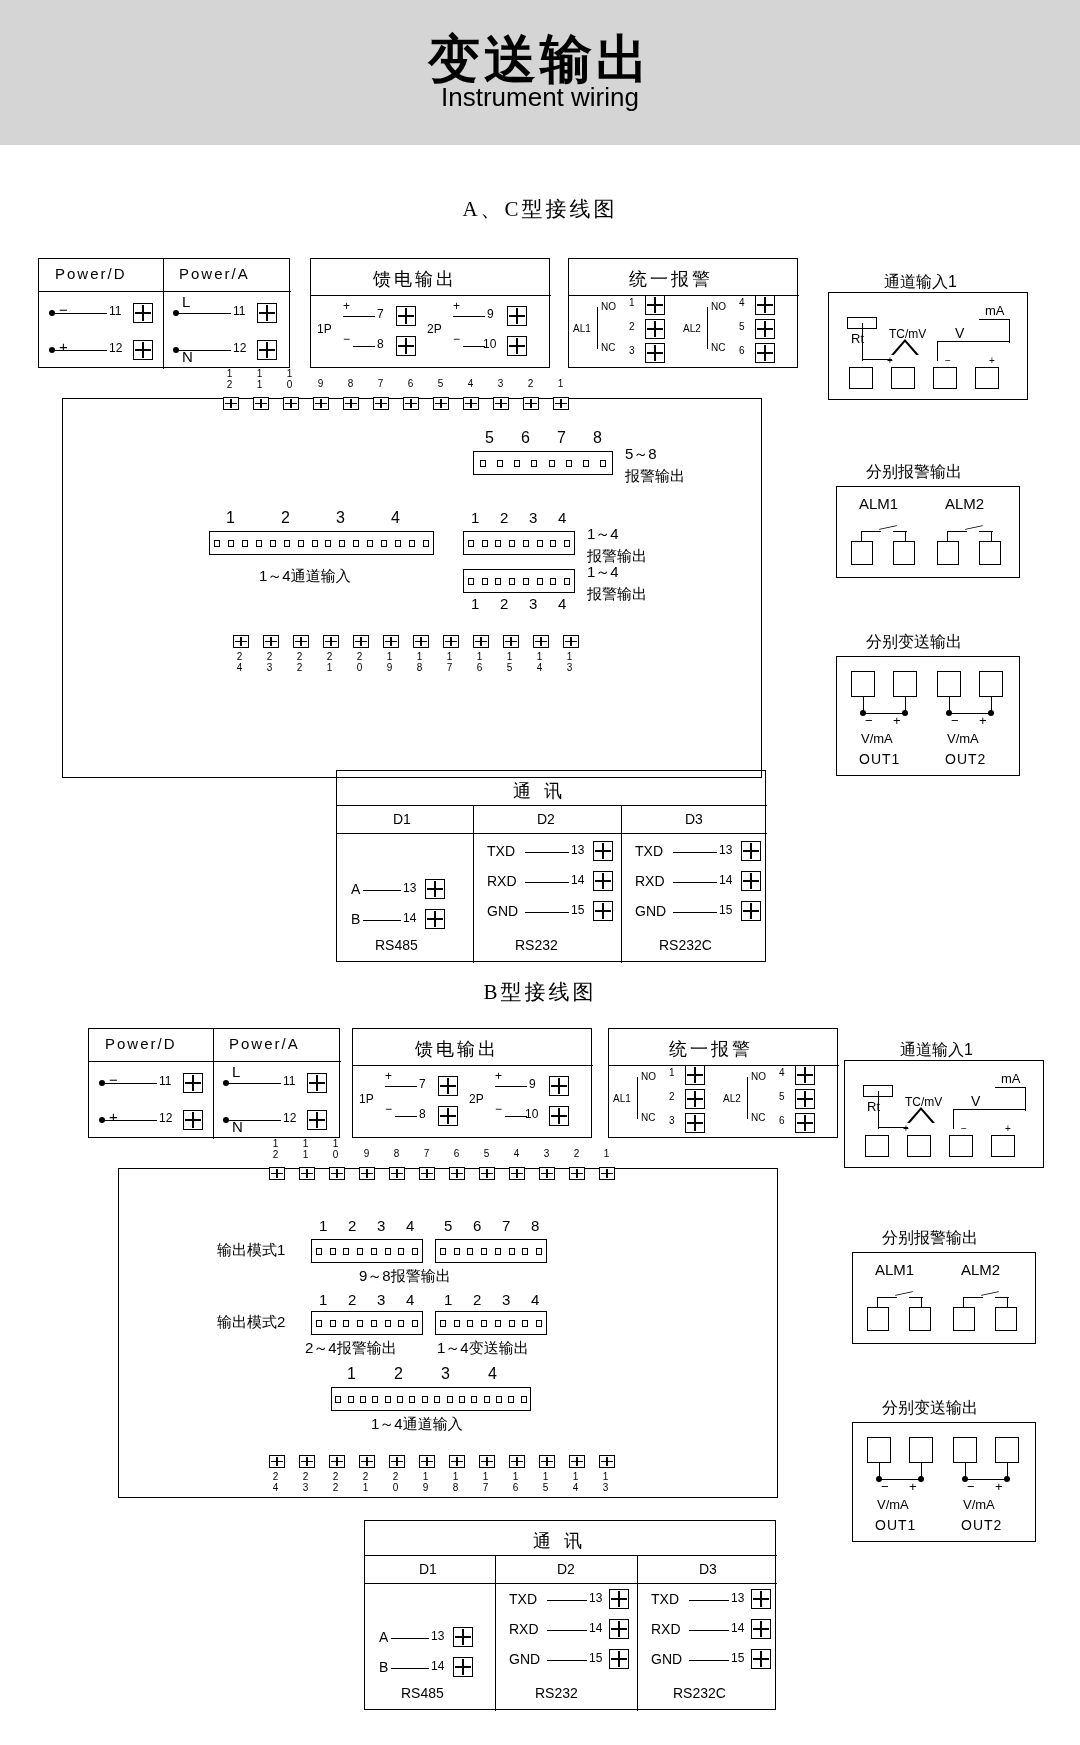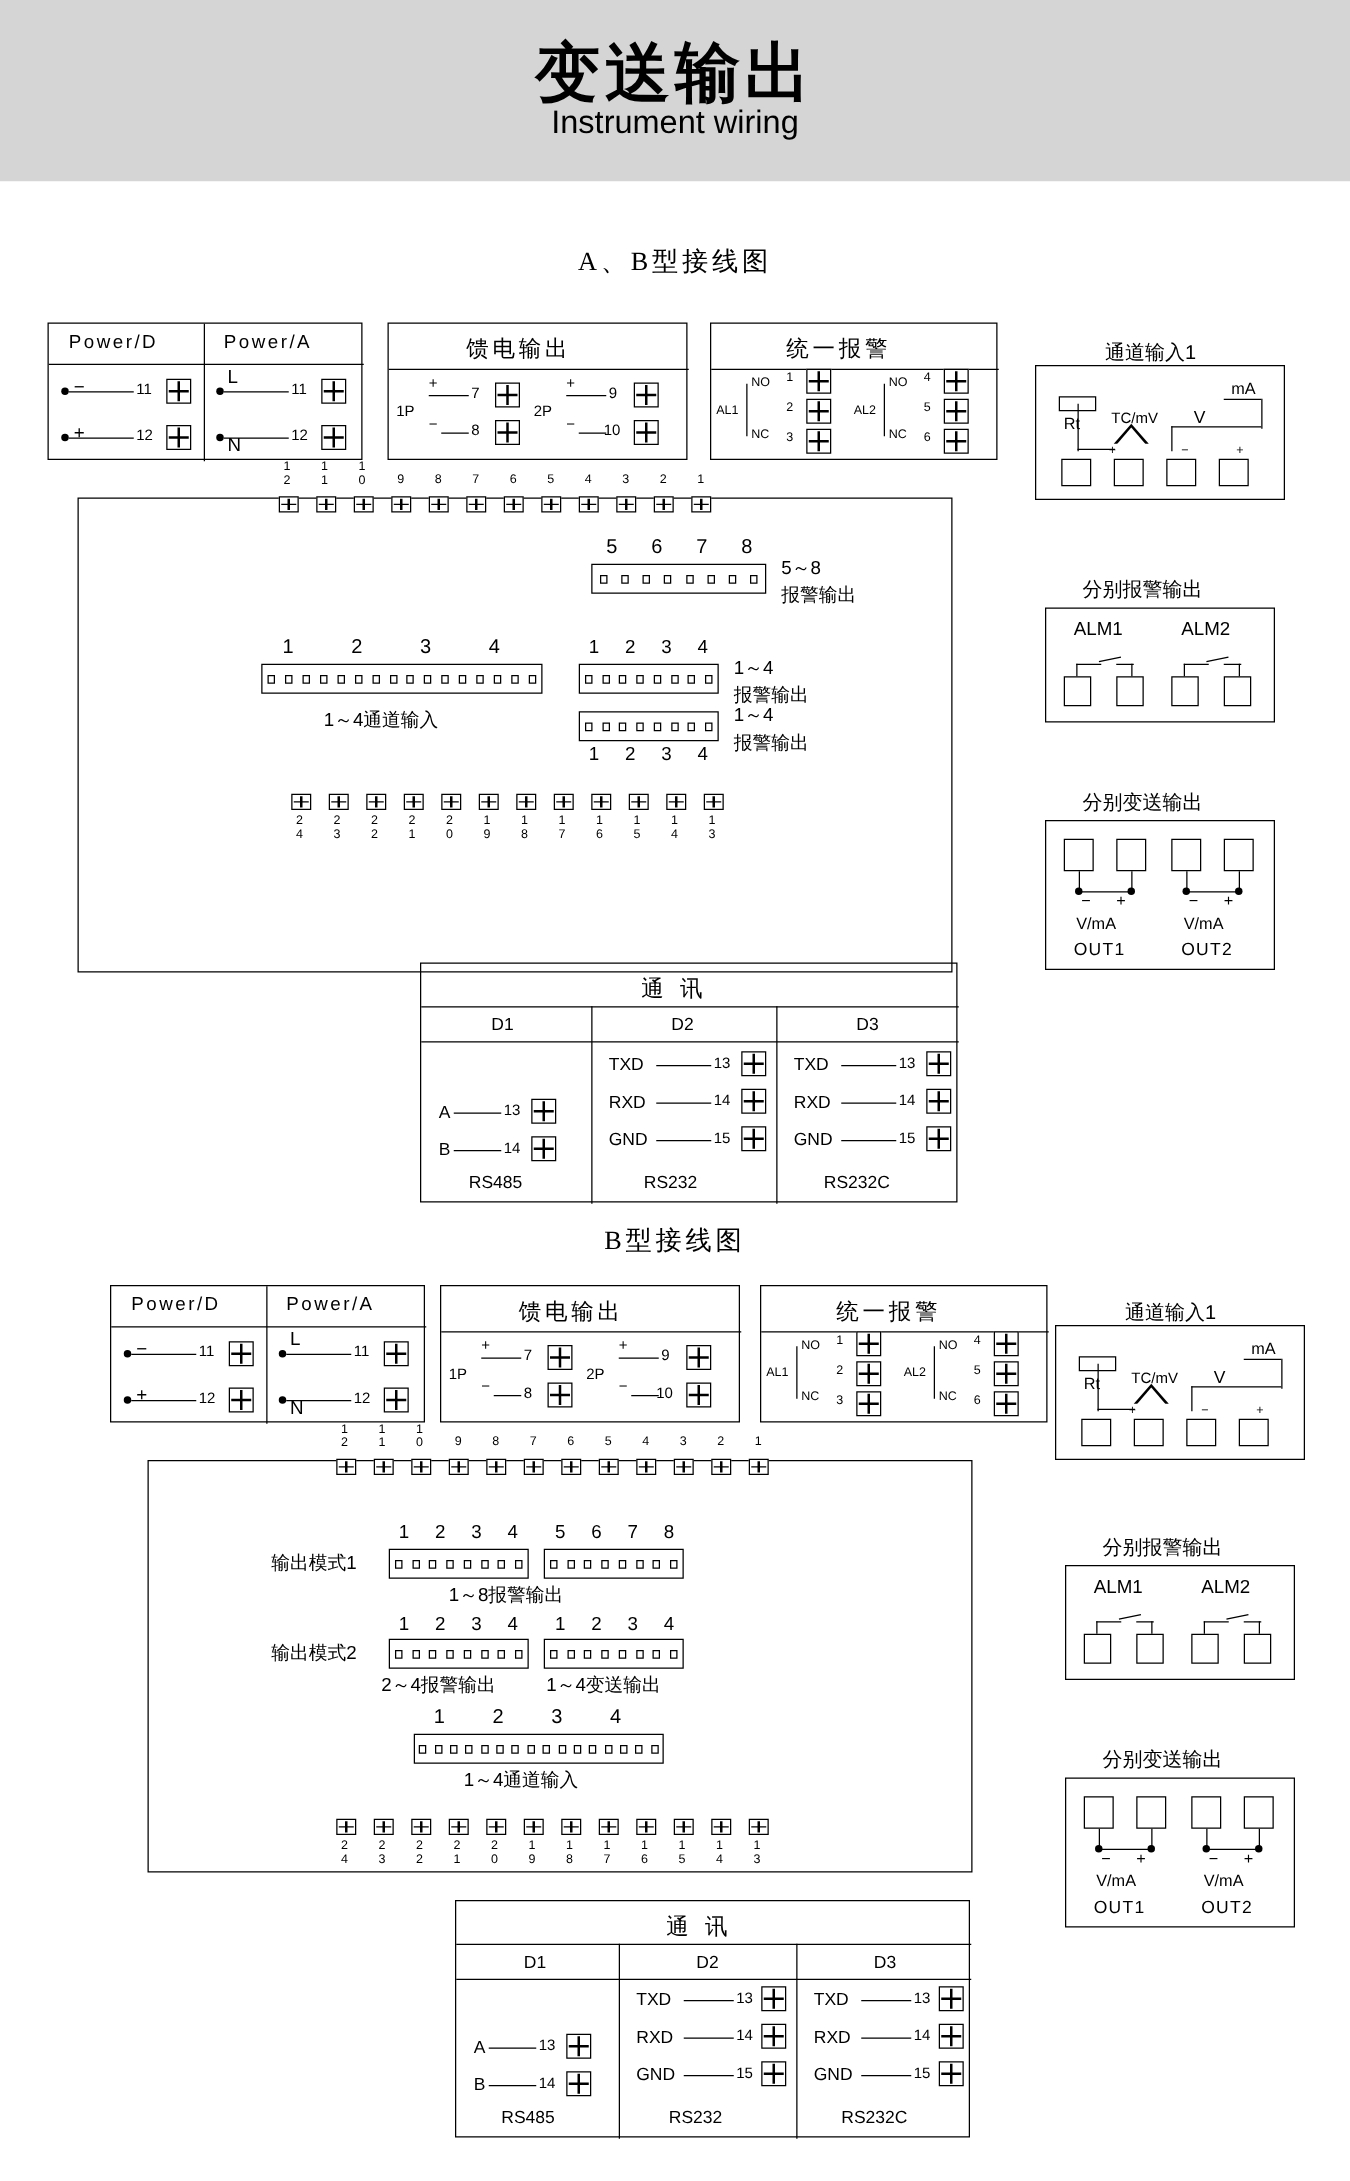--- a/index.html
+++ b/index.html
@@ -60,21 +60,21 @@
   .vt { writing-mode:vertical-rl; text-orientation:upright; }
 </style>
 </head>
 <body>
 
 <div class="header">
   <div class="cn">变送输出</div>
   <div class="en">Instrument wiring</div>
 </div>
 
-<div style="position:absolute;left:0;top:195px;width:1080px;" class="section-title">A、B型接线图</div>
+<div style="position:absolute;left:0;top:195px;width:1080px;" class="section-title">A、C型接线图</div>
 
 <div class="box" style="left:38px;top:258px;width:252px;height:110px;">
   <div class="ln v" style="left:124px;top:0;height:110px;"></div>
   <div class="ln h" style="left:0;top:32px;width:252px;"></div>
   <div class="lbl" style="left:16px;top:6px;letter-spacing:2px;">Power/D</div>
   <div class="lbl" style="left:140px;top:6px;letter-spacing:2px;">Power/A</div>
 
   <div class="dot" style="left:10px;top:51px;"></div>
   <div class="lbl" style="left:20px;top:42px;">−</div>
   <div class="ln h" style="left:16px;top:54px;width:52px;"></div>
@@ -603,21 +603,21 @@
   <div class="conn" style="left:316px;top:70px;width:112px;height:24px;justify-content:space-around;">
     <span class="pin"></span>
       <span class="pin"></span>
       <span class="pin"></span>
       <span class="pin"></span>
     <span class="pin"></span>
       <span class="pin"></span>
       <span class="pin"></span>
       <span class="pin"></span>
   </div>
-  <div class="lbl" style="left:240px;top:98px;font-size:15px;">1～8报警输出</div>
+  <div class="lbl" style="left:240px;top:98px;font-size:15px;">9～8报警输出</div>
 
   <div class="lbl" style="left:200px;top:122px;font-size:15px;">1</div>
   <div class="lbl" style="left:229px;top:122px;font-size:15px;">2</div>
   <div class="lbl" style="left:258px;top:122px;font-size:15px;">3</div>
   <div class="lbl" style="left:287px;top:122px;font-size:15px;">4</div>
   <div class="lbl" style="left:325px;top:122px;font-size:15px;">1</div>
   <div class="lbl" style="left:354px;top:122px;font-size:15px;">2</div>
   <div class="lbl" style="left:383px;top:122px;font-size:15px;">3</div>
   <div class="lbl" style="left:412px;top:122px;font-size:15px;">4</div>
   <div class="lbl" style="left:98px;top:144px;font-size:15px;">输出模式2</div>

